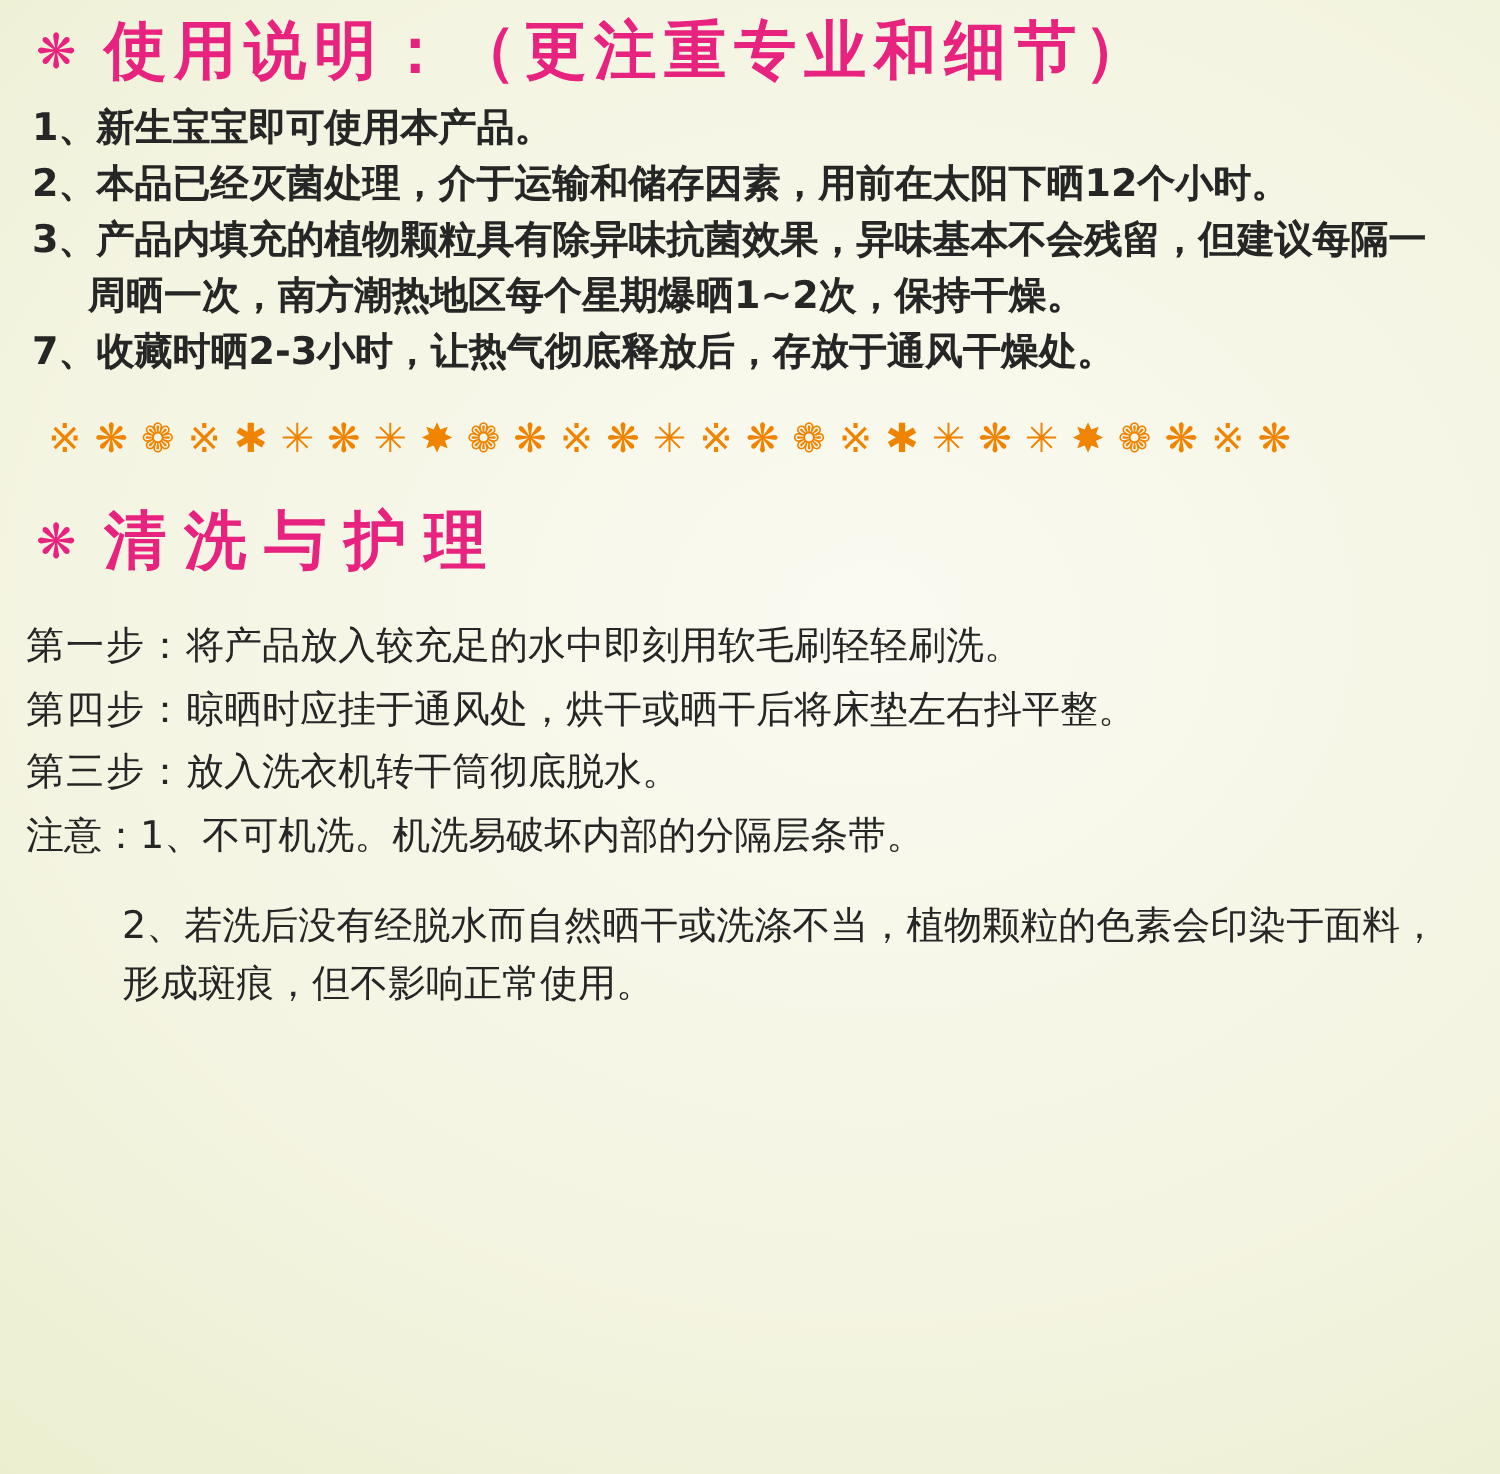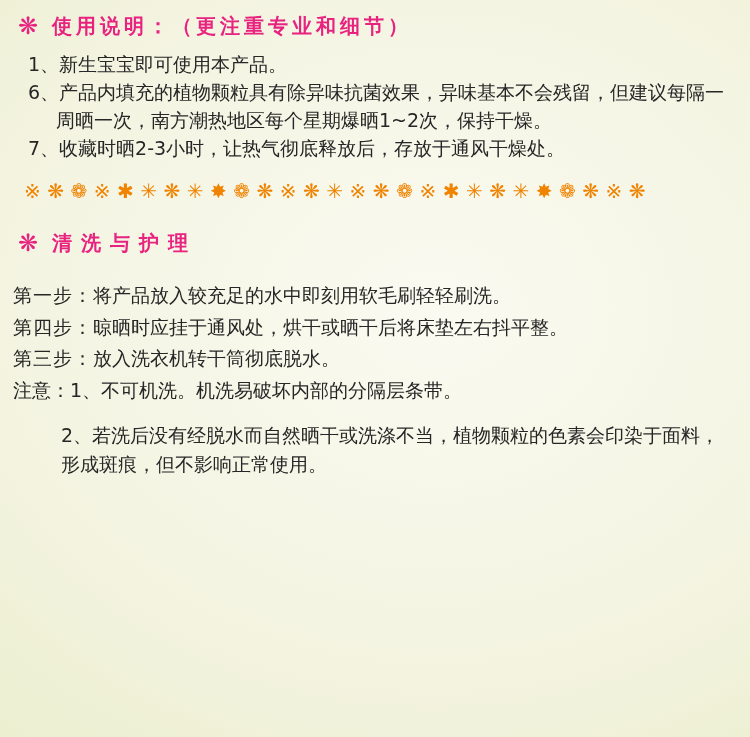--- a/index.html
+++ b/index.html
@@ -29,33 +29,34 @@
     padding-top: 10px;
     color: var(--pink);
     font-weight: bold;
   }
   .sec-title .flower {
     font-size: 24px;
     margin-right: 14px;
     line-height: 1;
   }
   .sec-title .t-text {
-    font-size: 20px;
+    font-size: 31px;
     letter-spacing: 4px;
     line-height: 32px;
     transform: scaleY(1.02);
   }
-  .title2 .t-text { letter-spacing: 9px; font-family: Liberation Serif, serif; }
+  .title2 .t-text { letter-spacing: 9px; }
   .title2 { margin-top: 14px; margin-bottom: 22px; }
 
   
   .usage-list {
-    margin: 2px 18px 0 28px;
+    margin: 2px 18px 0 16px;
     font-size: 19px;
     line-height: 28px;
+    font-weight: bold;
   }
   .usage-item {
     padding-left: 28px;
     text-indent: -28px;
   }
 
   
   .divider {
     margin: 17px 0 0 24px;
     width: 710px;
@@ -98,21 +99,22 @@
 
 <div class="page">
 
   <div class="sec-title title1">
     <span class="flower">❋</span>
     <span class="t-text">使用说明：（更注重专业和细节）</span>
   </div>
 
   <div class="usage-list">
     <div class="usage-item">1、新生宝宝即可使用本产品。</div>
-    <div class="usage-item">6、产品内填充的植物颗粒具有除异味抗菌效果，异味基本不会残留，但建议每隔一周晒一次，南方潮热地区每个星期爆晒1~2次，保持干燥。</div>
+    <div class="usage-item">2、本品已经灭菌处理，介于运输和储存因素，用前在太阳下晒12个小时。</div>
+    <div class="usage-item">3、产品内填充的植物颗粒具有除异味抗菌效果，异味基本不会残留，但建议每隔一周晒一次，南方潮热地区每个星期爆晒1~2次，保持干燥。</div>
     <div class="usage-item">7、收藏时晒2-3小时，让热气彻底释放后，存放于通风干燥处。</div>
   </div>
 
   <div class="divider">※❋❁※✱✳❋✳✸❁❋※❋✳※❋❁※✱✳❋✳✸❁❋※❋</div>
 
   <div class="sec-title title2">
     <span class="flower">❋</span>
     <span class="t-text">清洗与护理</span>
   </div>
 

